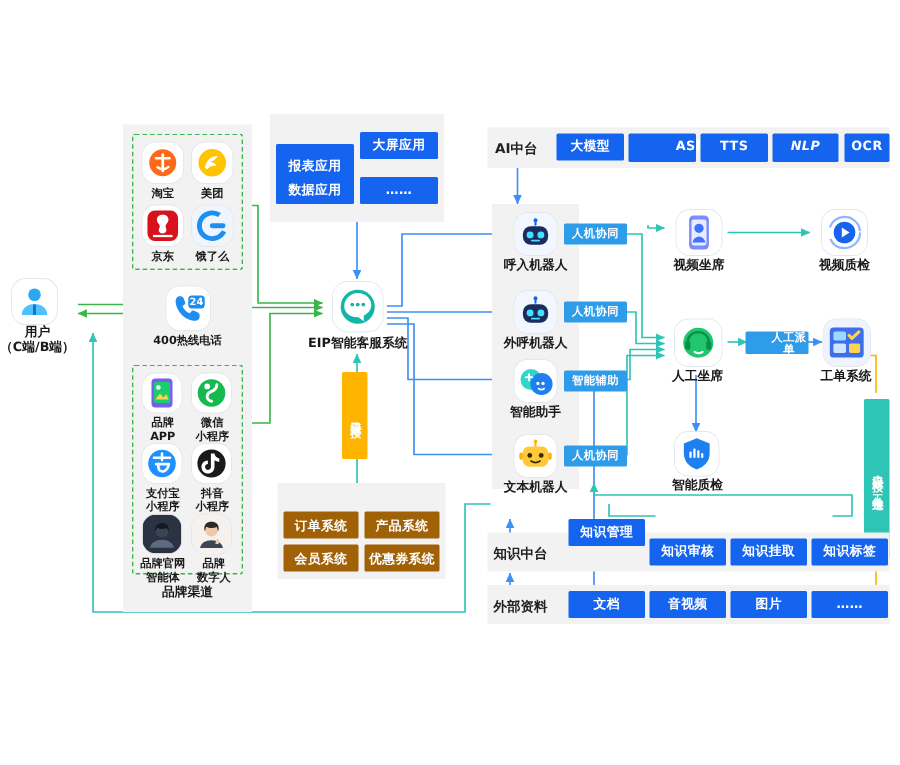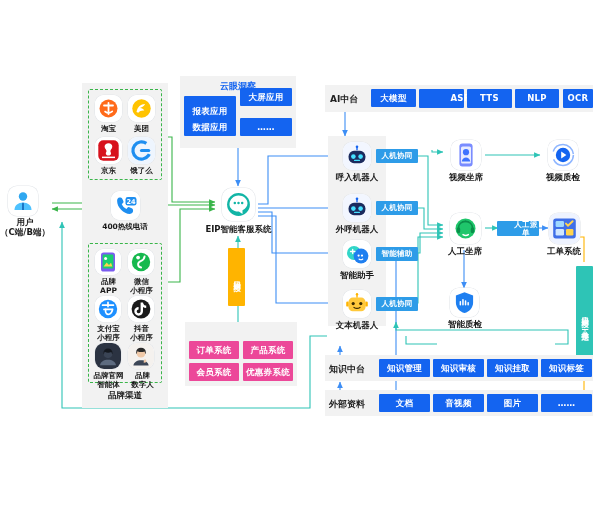--- a/index.html
+++ b/index.html
@@ -10,21 +10,21 @@
 
   
   .greypanel{background:#f2f2f2;}
   .dashbox{border:1.3px dashed #3ab54a;border-radius:2px;}
 
   
   .chip{display:flex;align-items:center;justify-content:center;
         font-size:8.5px;font-weight:bold;color:#fff;letter-spacing:.3px;
         border-radius:1px;text-align:center;line-height:1.05;}
   .chip.blue{background:#1464f0;}
-  .chip.teal{background:#ec4899;font-family:Liberation Serif, serif;}
+  .chip.teal{background:#a16207;font-family:Liberation Serif, serif;}
   .chip.lblue{background:#2e9ce8;}
 
   .grouplabel{font-size:9px;font-weight:bold;}
   .glabel-blue{color:#1464f0;}
   .glabel-teal{color:#23b9ac;}
   .glabel-dark{color:#222;}
 
   
   .nodelabel{font-size:8.5px;font-weight:bold;color:#1a1a1a;text-align:center;
              line-height:1.15;white-space:pre-line;}
@@ -242,21 +242,20 @@
     </svg>
   </div>
   <div class="abs smalllabel" style="left:87px;top:371px;width:43px;">品牌官网
 智能体</div>
   <div class="abs smalllabel" style="left:121px;top:371px;width:43px;">品牌
 数字人</div>
 
   <div class="abs nodelabel" style="left:84px;top:391px;width:82px;">品牌渠道</div>
 
   <div class="abs greypanel" style="left:180px;top:76px;width:116px;height:72px;"></div>
-  <div class="abs grouplabel glabel-blue" style="left:180px;top:80px;width:116px;text-align:center;">云眼洞察</div>
   <div class="abs chip blue" style="left:184px;top:96px;width:52px;height:30px;">报表应用</div>
   <div class="abs chip blue" style="left:240px;top:88px;width:52px;height:18px;">大屏应用</div>
   <div class="abs chip blue" style="left:184px;top:118px;width:52px;height:18px;">数据应用</div>
   <div class="abs chip blue" style="left:240px;top:118px;width:52px;height:18px;">……</div>
 
   <div class="abs tile tilebig" style="left:222px;top:188px;width:33px;height:33px;">
     <svg width="33" height="33" viewBox="0 0 33 33">
         <rect width="33" height="33" rx="9" fill="#ffffff"></rect>
       <circle cx="16.5" cy="16.5" r="11.4" fill="#12b5a6"></circle>
       <path d="M16.5 7.4c5 0 9 3.4 9 7.9 0 3-2 5.6-5 7v3.8l-3.6-2.6c-5.3.3-9.4-3-9.4-7.3 0-4.5 4-8.8 9-8.8z" fill="#ffffff"></path>
@@ -272,21 +271,21 @@
   <div class="abs chip teal" style="left:189px;top:341px;width:50px;height:18px;">订单系统</div>
   <div class="abs chip teal" style="left:243px;top:341px;width:50px;height:18px;">产品系统</div>
   <div class="abs chip teal" style="left:189px;top:363px;width:50px;height:18px;">会员系统</div>
   <div class="abs chip teal" style="left:243px;top:363px;width:50px;height:18px;">优惠券系统</div>
 
   <div class="abs greypanel" style="left:325px;top:85px;width:268px;height:27px;"></div>
   <div class="abs grouplabel glabel-dark" style="left:330px;top:93px;width:38px;">AI中台</div>
   <div class="abs chip blue" style="left:371px;top:89px;width:45px;height:18px;">大模型</div>
   <div class="abs chip blue" style="left:419px;top:89px;width:45px;height:19px;padding-left:38px;">ASR</div>
   <div class="abs chip blue" style="left:467px;top:89px;width:45px;height:19px;">TTS</div>
-  <div class="abs chip blue" style="left:515px;top:89px;width:44px;height:19px;">NLP</div>
+  <div class="abs chip blue" style="left:515px;top:89px;width:44px;height:19px;font-style:italic;">NLP</div>
   <div class="abs chip blue" style="left:563px;top:89px;width:30px;height:19px;">OCR</div>
 
   <div class="abs greypanel" style="left:328px;top:136px;width:58px;height:190px;"></div>
 
   <div class="abs tile" style="left:343px;top:142px;width:28px;height:28px;">
     <svg width="28" height="28" viewBox="0 0 28 28">
         <rect width="28" height="28" rx="8" fill="#f2f6ff"></rect>
       <path d="M14 5.4v2.4" stroke="#1464f0" stroke-width="1.4" stroke-linecap="round"></path>
         <circle cx="14" cy="4.8" r="1.3" fill="#1464f0"></circle>
       <rect x="5.6" y="8.8" width="16.8" height="12.4" rx="5.4" fill="#1b2b5e"></rect>
@@ -401,21 +400,21 @@
         <rect x="17.4" y="14" width="1.5" height="3.4" rx=".7"></rect>
       </g>
     </svg>
   </div>
   <div class="abs nodelabel" style="left:435px;top:320px;width:60px;">智能质检</div>
 
   <div class="abs ribbon tealr" style="left:576px;top:266px;width:17px;height:106px;">接口对接，工单推送</div>
 
   <div class="abs greypanel" style="left:325px;top:355px;width:268px;height:26px;"></div>
   <div class="abs grouplabel glabel-dark" style="left:329px;top:363px;width:48px;">知识中台</div>
-  <div class="abs chip blue" style="left:379px;top:359px;width:51px;height:18px;">知识管理</div>
+  <div class="abs chip blue" style="left:379px;top:346px;width:51px;height:18px;">知识管理</div>
   <div class="abs chip blue" style="left:433px;top:359px;width:51px;height:18px;">知识审核</div>
   <div class="abs chip blue" style="left:487px;top:359px;width:51px;height:18px;">知识挂取</div>
   <div class="abs chip blue" style="left:541px;top:359px;width:51px;height:18px;">知识标签</div>
 
   <div class="abs greypanel" style="left:325px;top:390px;width:268px;height:26px;"></div>
   <div class="abs grouplabel glabel-dark" style="left:329px;top:398px;width:48px;">外部资料</div>
   <div class="abs chip blue" style="left:379px;top:394px;width:51px;height:18px;">文档</div>
   <div class="abs chip blue" style="left:433px;top:394px;width:51px;height:18px;">音视频</div>
   <div class="abs chip blue" style="left:487px;top:394px;width:51px;height:18px;">图片</div>
   <div class="abs chip blue" style="left:541px;top:394px;width:51px;height:18px;">……</div>

